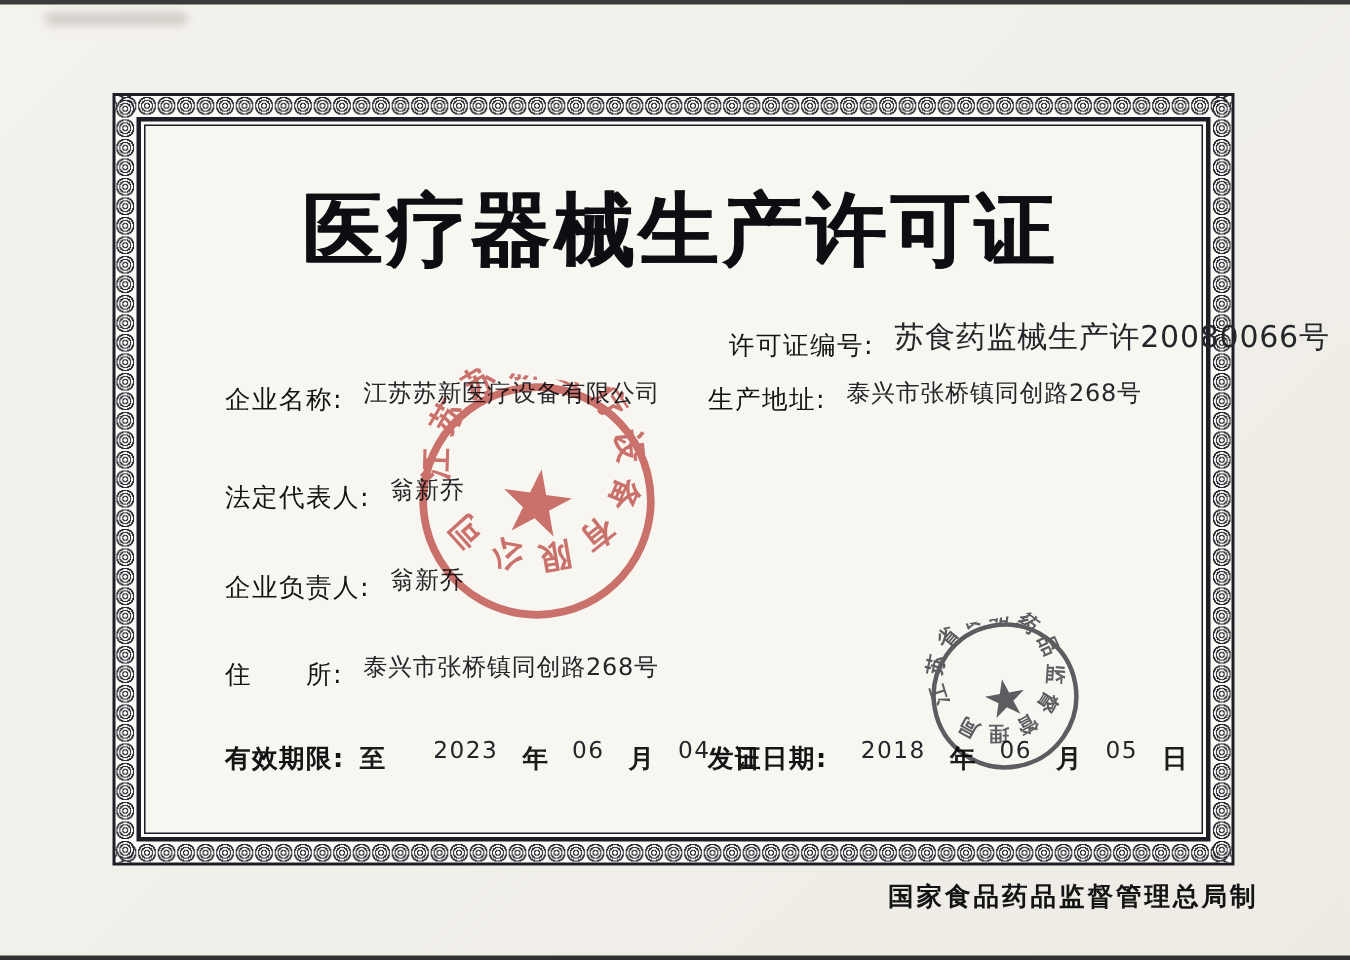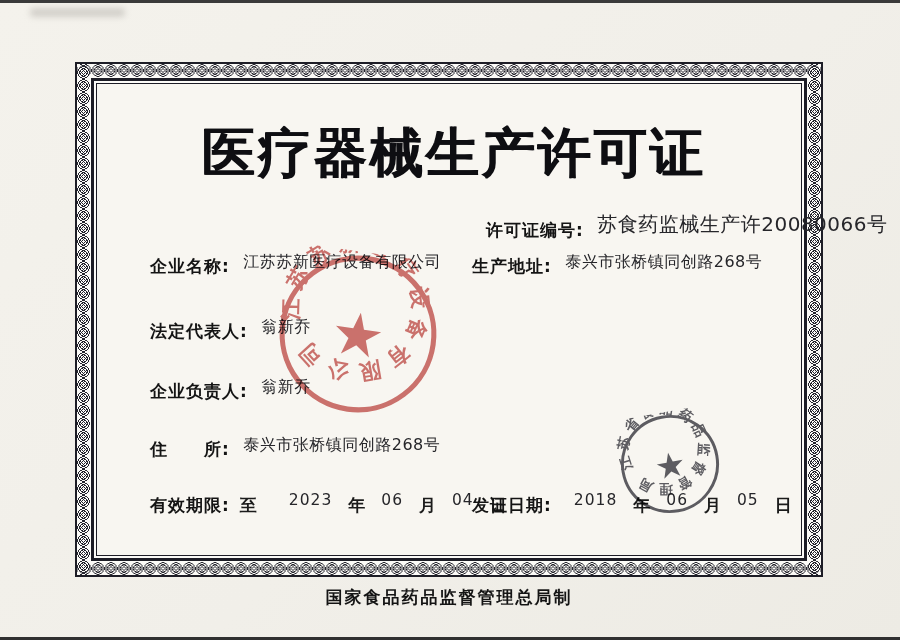--- a/index.html
+++ b/index.html
@@ -34,35 +34,35 @@
   .frame-inner-thin{position:absolute;inset:2px;border:1px solid #1d1d26;background:#f8f6f1;}
 
   
   .layer{position:absolute;inset:0;z-index:3;}
   .title{
     position:absolute;left:75px;top:118px;width:757px;text-align:center;
     font-size:53px;font-weight:900;letter-spacing:3px;color:#0e0e12;
     text-shadow:1px 0 0 #0e0e12;
   }
   .field{position:absolute;white-space:nowrap;font-size:17px;color:#1b1b1b;}
-  .field .lbl{font-weight:700;letter-spacing:1px;color:#141414;}
+  .field .lbl{font-weight:400;letter-spacing:1px;color:#141414;}
   .field .val{
     display:inline-block;margin-left:8px;font-weight:400;font-size:16px;
     color:#26262a;transform:translateY(-5px);letter-spacing:.5px;
   }
   .daterow{display:inline-flex;align-items:baseline;gap:0;}
   .daterow .lbl{font-weight:700;letter-spacing:1px;}
   .daterow .unit{font-weight:700;margin:0 6px;}
   .daterow .num{
     display:inline-block;font-size:15.5px;color:#26262a;
     transform:translateY(-6px);margin:0 10px;letter-spacing:1px;
   }
   .daterow .prefix{font-weight:700;margin-left:10px;margin-right:22px;}
   .footer{
-    position:absolute;left:75px;top:586px;width:748px;text-align:center;
+    position:absolute;left:91px;top:586px;width:748px;text-align:right;
     font-size:17px;font-weight:700;letter-spacing:2px;color:#141414;
   }
 
   
   .seal{position:absolute;z-index:4;mix-blend-mode:multiply;pointer-events:none;}
   .seal-company{left:276px;top:252px;width:164px;height:164px;opacity:.8;transform:rotate(8deg);}
   .seal-authority{left:618px;top:412px;width:104px;height:104px;opacity:.9;transform:rotate(-10deg);}
 </style>
 </head>
 <body>

